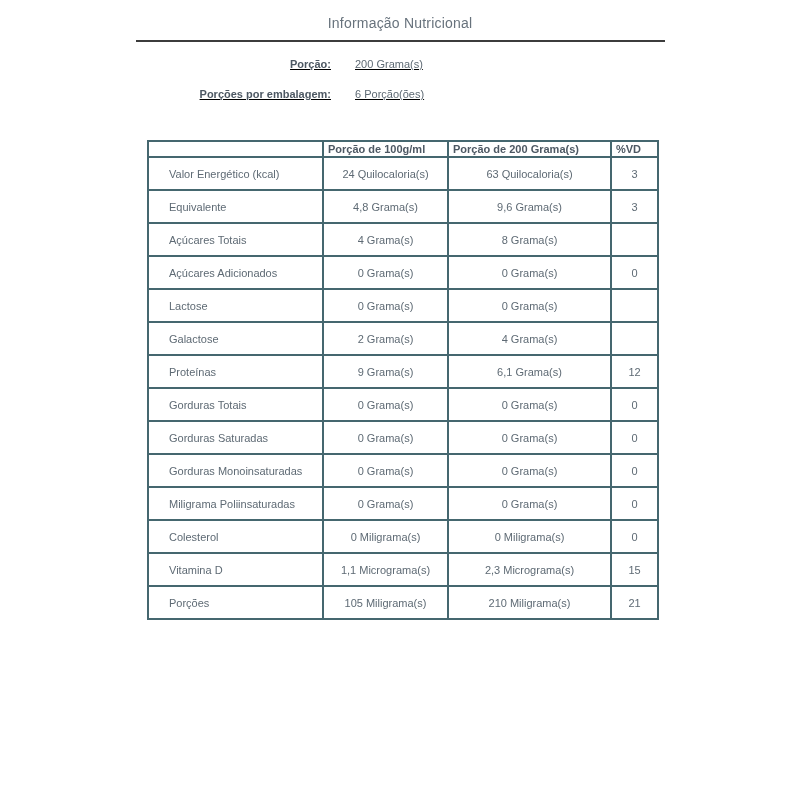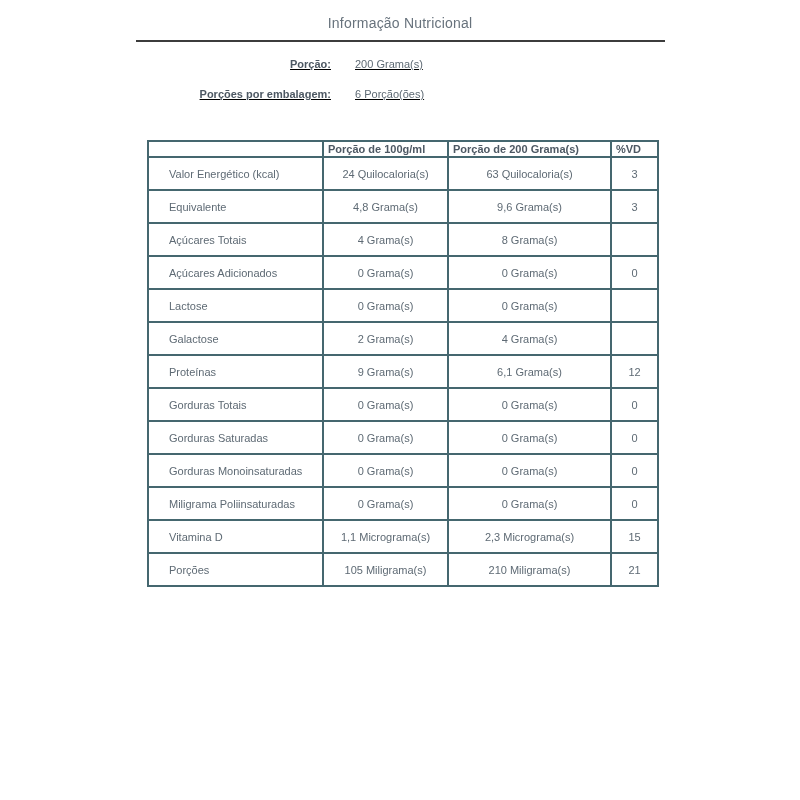--- a/index.html
+++ b/index.html
@@ -175,20 +175,26 @@
           <td class="">0 Grama(s)</td>
           <td class="">0</td>
         </tr>
         <tr>
           <td class="col-label">Miligrama Poliinsaturadas</td>
           <td class="">0 Grama(s)</td>
           <td class="">0 Grama(s)</td>
           <td class="">0</td>
         </tr>
         <tr>
+          <td class="col-label">Colesterol</td>
+          <td class="">0 Miligrama(s)</td>
+          <td class="">0 Miligrama(s)</td>
+          <td class="">0</td>
+        </tr>
+        <tr>
           <td class="col-label">Vitamina D</td>
           <td class="">1,1 Micrograma(s)</td>
           <td class="">2,3 Micrograma(s)</td>
           <td class="">15</td>
         </tr>
         <tr>
           <td class="col-label">Porções</td>
           <td class="">105 Miligrama(s)</td>
           <td class="">210 Miligrama(s)</td>
           <td class="">21</td>

